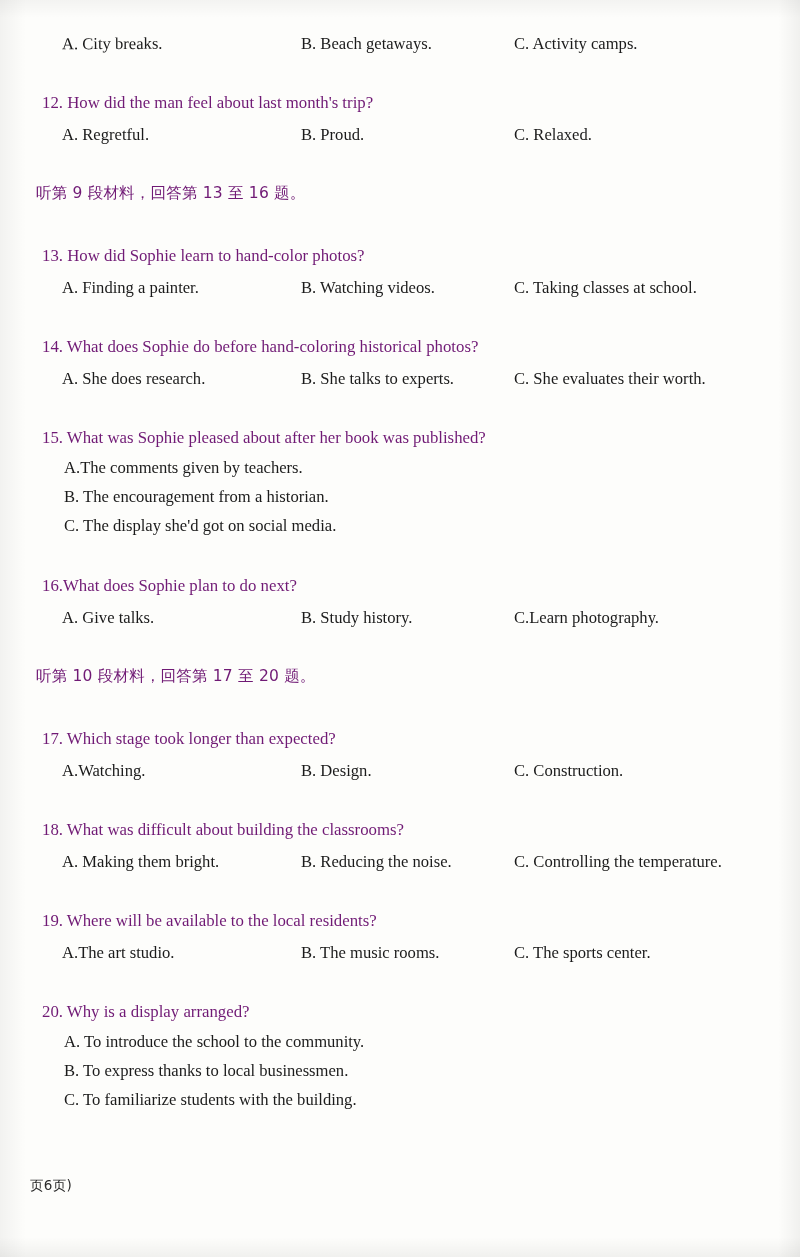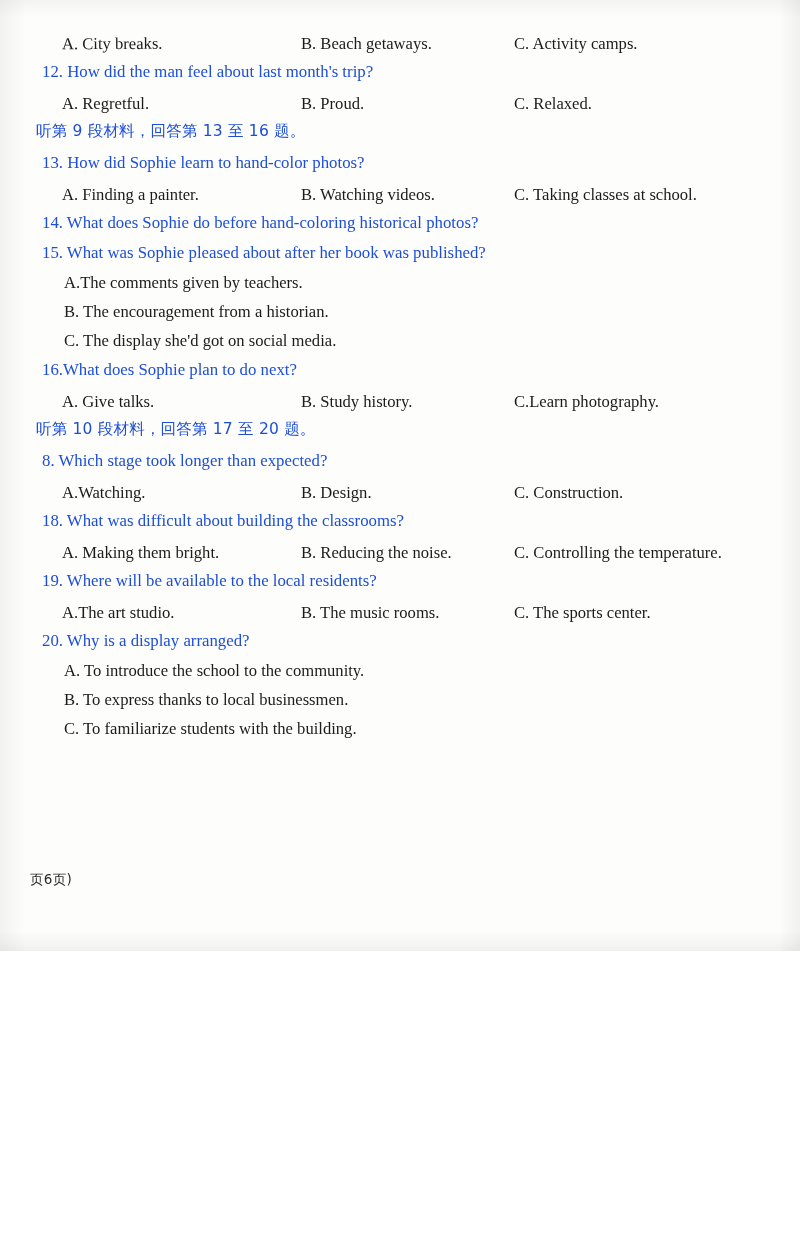--- a/index.html
+++ b/index.html
@@ -11,21 +11,21 @@
     width: 800px;
     height: 1257px;
     font-family: "Liberation Serif", serif;
     color: #1b1b1b;
     position: relative;
     overflow: hidden;
   }
   .page {
     position: relative;
     width: 800px;
-    height: 951px;
+    height: 1257px;
     background: #fdfdfb;
   }
   
   .page::before {
     content: "";
     position: absolute;
     inset: 0;
     background:
       linear-gradient(to right, rgba(0,0,0,0.045), rgba(0,0,0,0) 26px),
       linear-gradient(to left, rgba(0,0,0,0.05), rgba(0,0,0,0) 22px),
@@ -37,21 +37,22 @@
     position: absolute;
     left: 36px;
     top: 34px;
     width: 740px;
   }
   .line {
     position: relative;
     font-size: 16.5px;
     line-height: 1.0;
     white-space: nowrap;
-    color: #1d4ed8;
+    color: #701a75;
+    margin-top: 31px;
   }
   .qline {
     margin-left: 6px;
     font-size: 16.8px;
   }
   .section-head {
     font-family: "DejaVu Sans", sans-serif;
     font-size: 15.5px;
     letter-spacing: 0.2px;
   }
@@ -114,38 +115,43 @@
     <div class="line qline sp-q">13. How did Sophie learn to hand-color photos?</div>
 
     <div class="opts sp-opt">
       <span class="opt opt-a">A. Finding a painter.</span>
       <span class="opt opt-b">B. Watching videos.</span>
       <span class="opt opt-c">C. Taking classes at school.</span>
     </div>
 
     <div class="line qline sp-q">14. What does Sophie do before hand-coloring historical photos?</div>
 
+    <div class="opts sp-opt">
+      <span class="opt opt-a">A. She does research.</span>
+      <span class="opt opt-b">B. She talks to experts.</span>
+      <span class="opt opt-c">C. She evaluates their worth.</span>
+    </div>
 
     <div class="line qline sp-q">15. What was Sophie pleased about after her book was published?</div>
 
     <div class="stacked sp-stack">A.The comments given by teachers.</div>
     <div class="stacked sp-stack">B. The encouragement from a historian.</div>
     <div class="stacked sp-stack">C. The display she'd got on social media.</div>
 
     <div class="line qline sp-q">16.What does Sophie plan to do next?</div>
 
     <div class="opts sp-opt">
       <span class="opt opt-a">A. Give talks.</span>
       <span class="opt opt-b">B. Study history.</span>
       <span class="opt opt-c">C.Learn photography.</span>
     </div>
 
     <div class="line section-head sp-sec">听第 10 段材料，回答第 17 至 20 题。</div>
 
-    <div class="line qline sp-q">8. Which stage took longer than expected?</div>
+    <div class="line qline sp-q">17. Which stage took longer than expected?</div>
 
     <div class="opts sp-opt">
       <span class="opt opt-a">A.Watching.</span>
       <span class="opt opt-b">B. Design.</span>
       <span class="opt opt-c">C. Construction.</span>
     </div>
 
     <div class="line qline sp-q">18. What was difficult about building the classrooms?</div>
 
     <div class="opts sp-opt">

